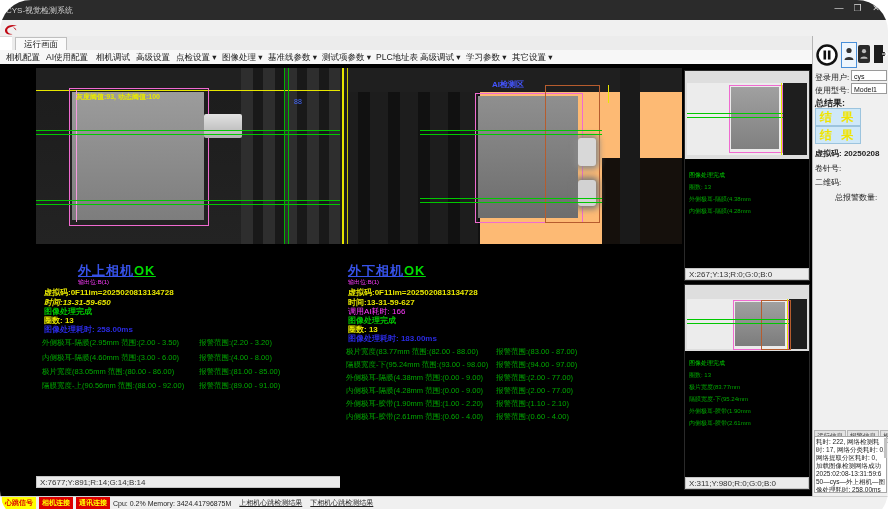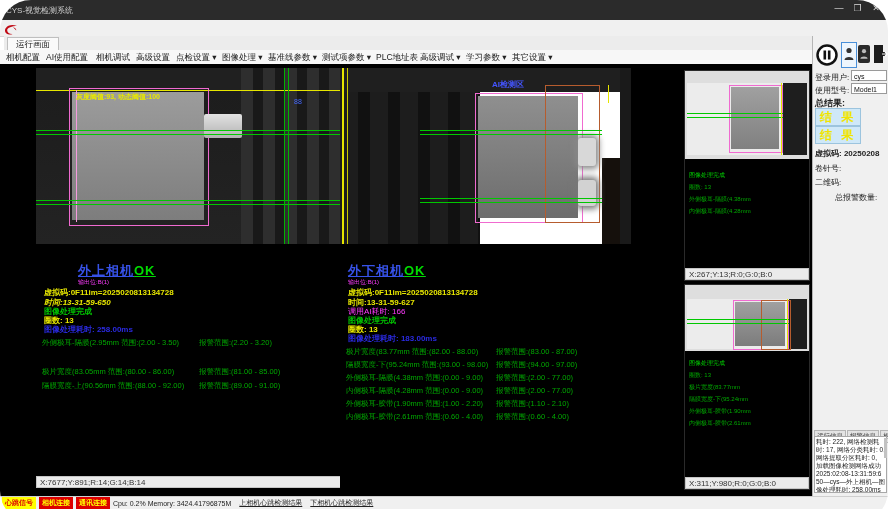--- a/index.html
+++ b/index.html
@@ -9,21 +9,21 @@
   
   .titlebar{position:absolute;left:0;top:0;width:888px;height:20px;background:#2b2b2b;color:#cfcfcf;}
   .titlebar .wt{position:absolute;left:6px;top:5px;font-size:8px;}
   .winbtns{position:absolute;right:4px;top:3px;font-size:9px;color:#ddd;}
   .winbtns span{display:inline-block;width:16px;text-align:center;cursor:default;}
   
   .menubar{position:absolute;left:0;top:20px;width:888px;height:16px;background:#f0f0f0;border-bottom:1px solid #d8d8d8;}
   .menubar .logo{position:absolute;left:4px;top:2px;}
   .mi{position:absolute;top:3px;font-size:9px;color:#222;cursor:default;margin-top:20px;}
   
-  .tabrow{position:absolute;left:4px;top:36px;width:812px;height:14px;background:#ececec;border-bottom:5px solid #c2410c;}
+  .tabrow{position:absolute;left:12px;top:36px;width:812px;height:14px;background:#ececec;border-bottom:5px solid #c2410c;}
   .tab{position:absolute;left:3px;top:1px;height:12px;padding:0 8px;background:#fafafa;border:1px solid #bfbfbf;border-bottom:none;font-size:8.5px;line-height:13px;color:#222;}
   
   .toolbar{position:absolute;left:0;top:50px;width:812px;height:14px;background:#f7f7f7;border-bottom:1px solid #d0d0d0;}
   .ti{position:absolute;top:2px;font-size:8.5px;color:#222;cursor:default;}
   
   .main{position:absolute;left:0;top:64px;width:812px;height:432px;background:#000;}
   .panel{position:absolute;background:#000;}
   .img{position:absolute;left:0;top:2px;overflow:hidden;background:linear-gradient(180deg,#1c1c1c,#232323);}
   .pstatus{position:absolute;left:0;right:0;bottom:0;height:12px;background:#ebebeb;border:1px solid #c6c6c6;
            color:#333;font-size:8px;line-height:11px;padding-left:3px;box-sizing:border-box;}
@@ -131,28 +131,29 @@
         <span>外上相机</span><span class="ok">OK</span>
       </span>
       <span class="ln mg" style="left:42px;top:212px;font-size:6px;">输出位:B(1)</span>
       <span class="ln yl" style="top:221px;">虚拟码:0F11im=2025020813134728</span>
       <span class="ln yl" style="top:231px;font-style:italic;">时间:13-31-59-650</span>
       <span class="ln gn" style="top:240px;">图像处理完成</span>
       <span class="ln yl" style="top:249px;">圈数: 13</span>
       <span class="ln bl" style="top:258px;">图像处理耗时: 258.00ms</span>
 
       <div class="mrow" style="top:272px;"><span>外侧极耳-隔膜(2.95mm 范围:(2.00 - 3.50)</span><span class="alarm" style="left:157px;">报警范围:(2.20 - 3.20)</span></div>
+      <div class="mrow" style="top:287px;"><span>内侧极耳-隔膜(4.60mm 范围:(3.00 - 6.00)</span><span class="alarm" style="left:157px;">报警范围:(4.00 - 8.00)</span></div>
       <div class="mrow" style="top:301px;"><span>极片宽度(83.05mm 范围:(80.00 - 86.00)</span><span class="alarm" style="left:157px;">报警范围:(81.00 - 85.00)</span></div>
       <div class="mrow" style="top:315px;"><span>隔膜宽度-上(90.56mm 范围:(88.00 - 92.00)</span><span class="alarm" style="left:157px;">报警范围:(89.00 - 91.00)</span></div>
 
       <div class="pstatus">X:7677;Y:891;R:14;G:14;B:14</div>
     </div>
 
     <div class="panel" style="left:340px;top:2px;width:342px;height:422px;">
-      <div class="img" style="width:291px;height:176px;background:#ffffff;text-align:center;">
+      <div class="img" style="width:342px;height:176px;background:#fdba74;text-align:center;">
         <div class="o" style="left:0;top:0;width:140px;height:176px;background:repeating-linear-gradient(90deg,#1d1d1d 0 18px,#111 18px 30px);"></div>
         <div class="o" style="left:0;top:0;width:342px;height:24px;background:#1f1f1f;"></div>
         <div class="o" style="left:262px;top:90px;width:80px;height:86px;background:#15100c;"></div>
         <div class="o" style="left:280px;top:0;width:20px;height:176px;background:#1a1a1a;"></div>
         <div class="o" style="left:2px;top:0;width:2px;height:176px;background:#e6e600;"></div>
         <div class="o" style="left:7px;top:0;width:1px;height:176px;background:#caca00;"></div>
         <div class="o" style="left:138px;top:28px;width:100px;height:122px;background:linear-gradient(180deg,#8f8f8f,#6d6d6d);"></div>
         <div class="o" style="left:135px;top:25px;width:106px;height:128px;border:1px solid #f06ad0;"></div>
         <div class="o" style="left:205px;top:17px;width:53px;height:136px;border:1px solid #b65c2e;"></div>
         <div class="o" style="left:238px;top:70px;width:18px;height:28px;background:#d8d8d8;border-radius:3px;box-shadow:0 0 6px 3px #888;"></div>

